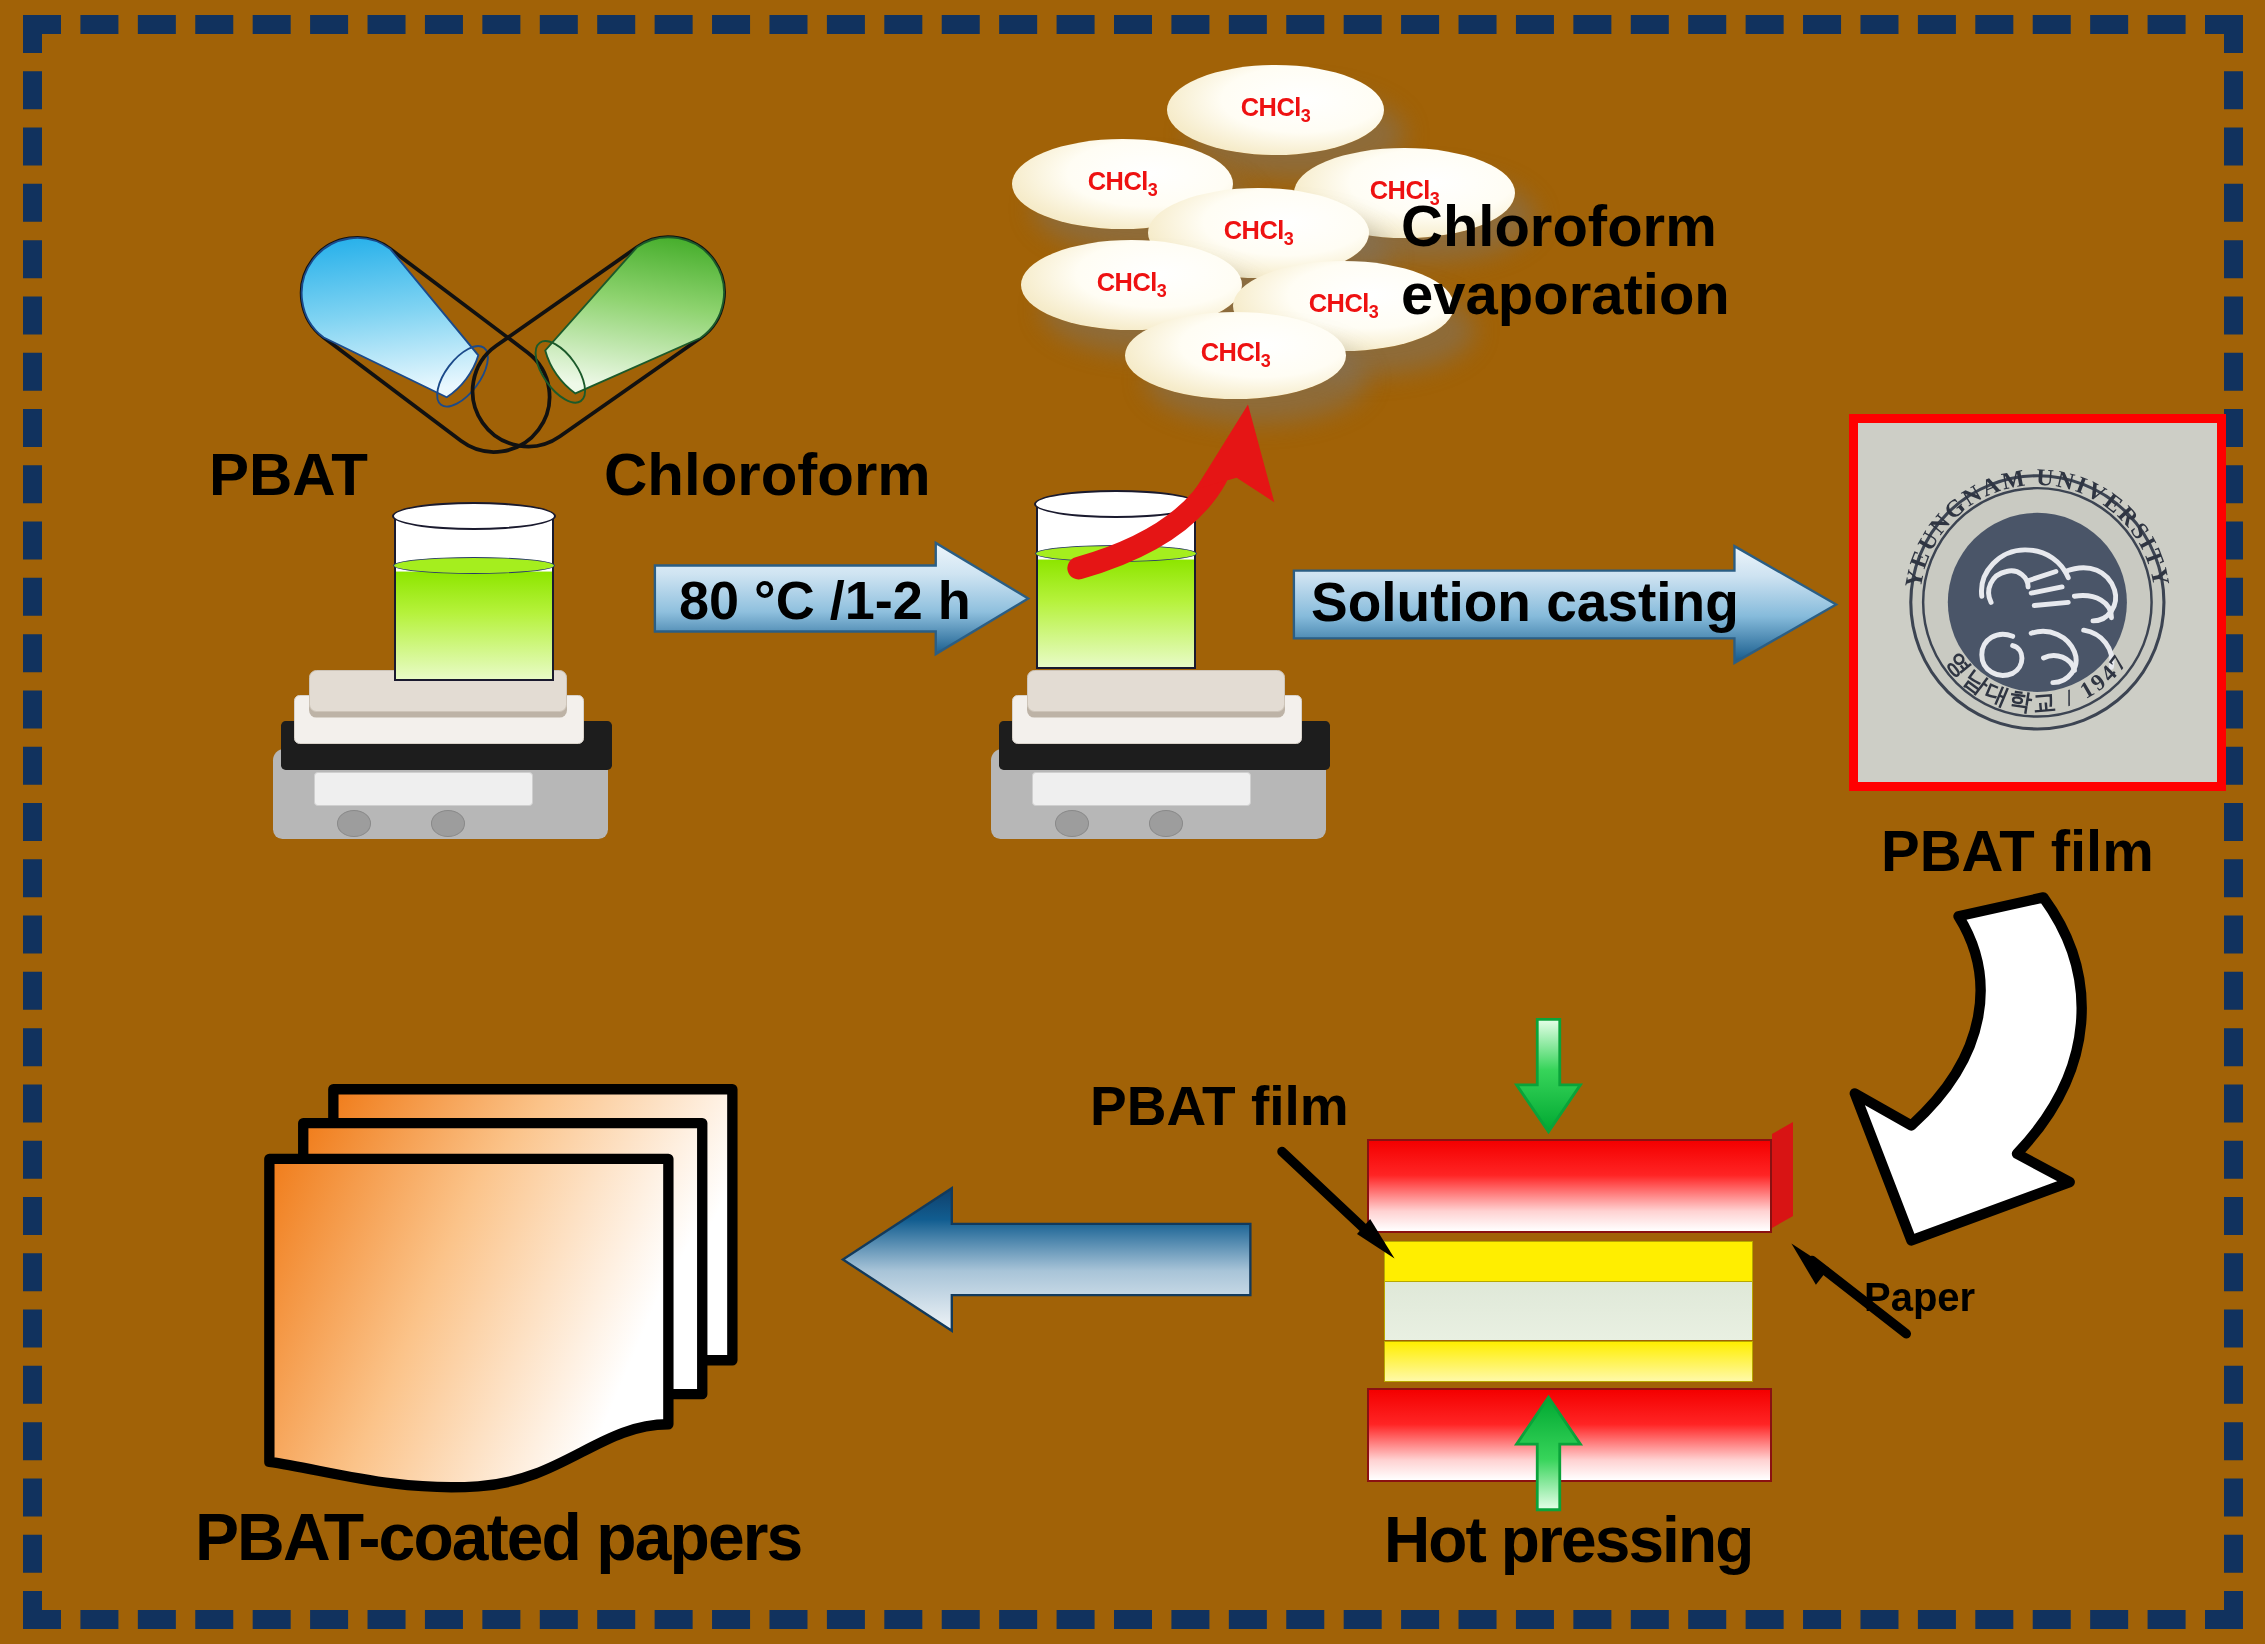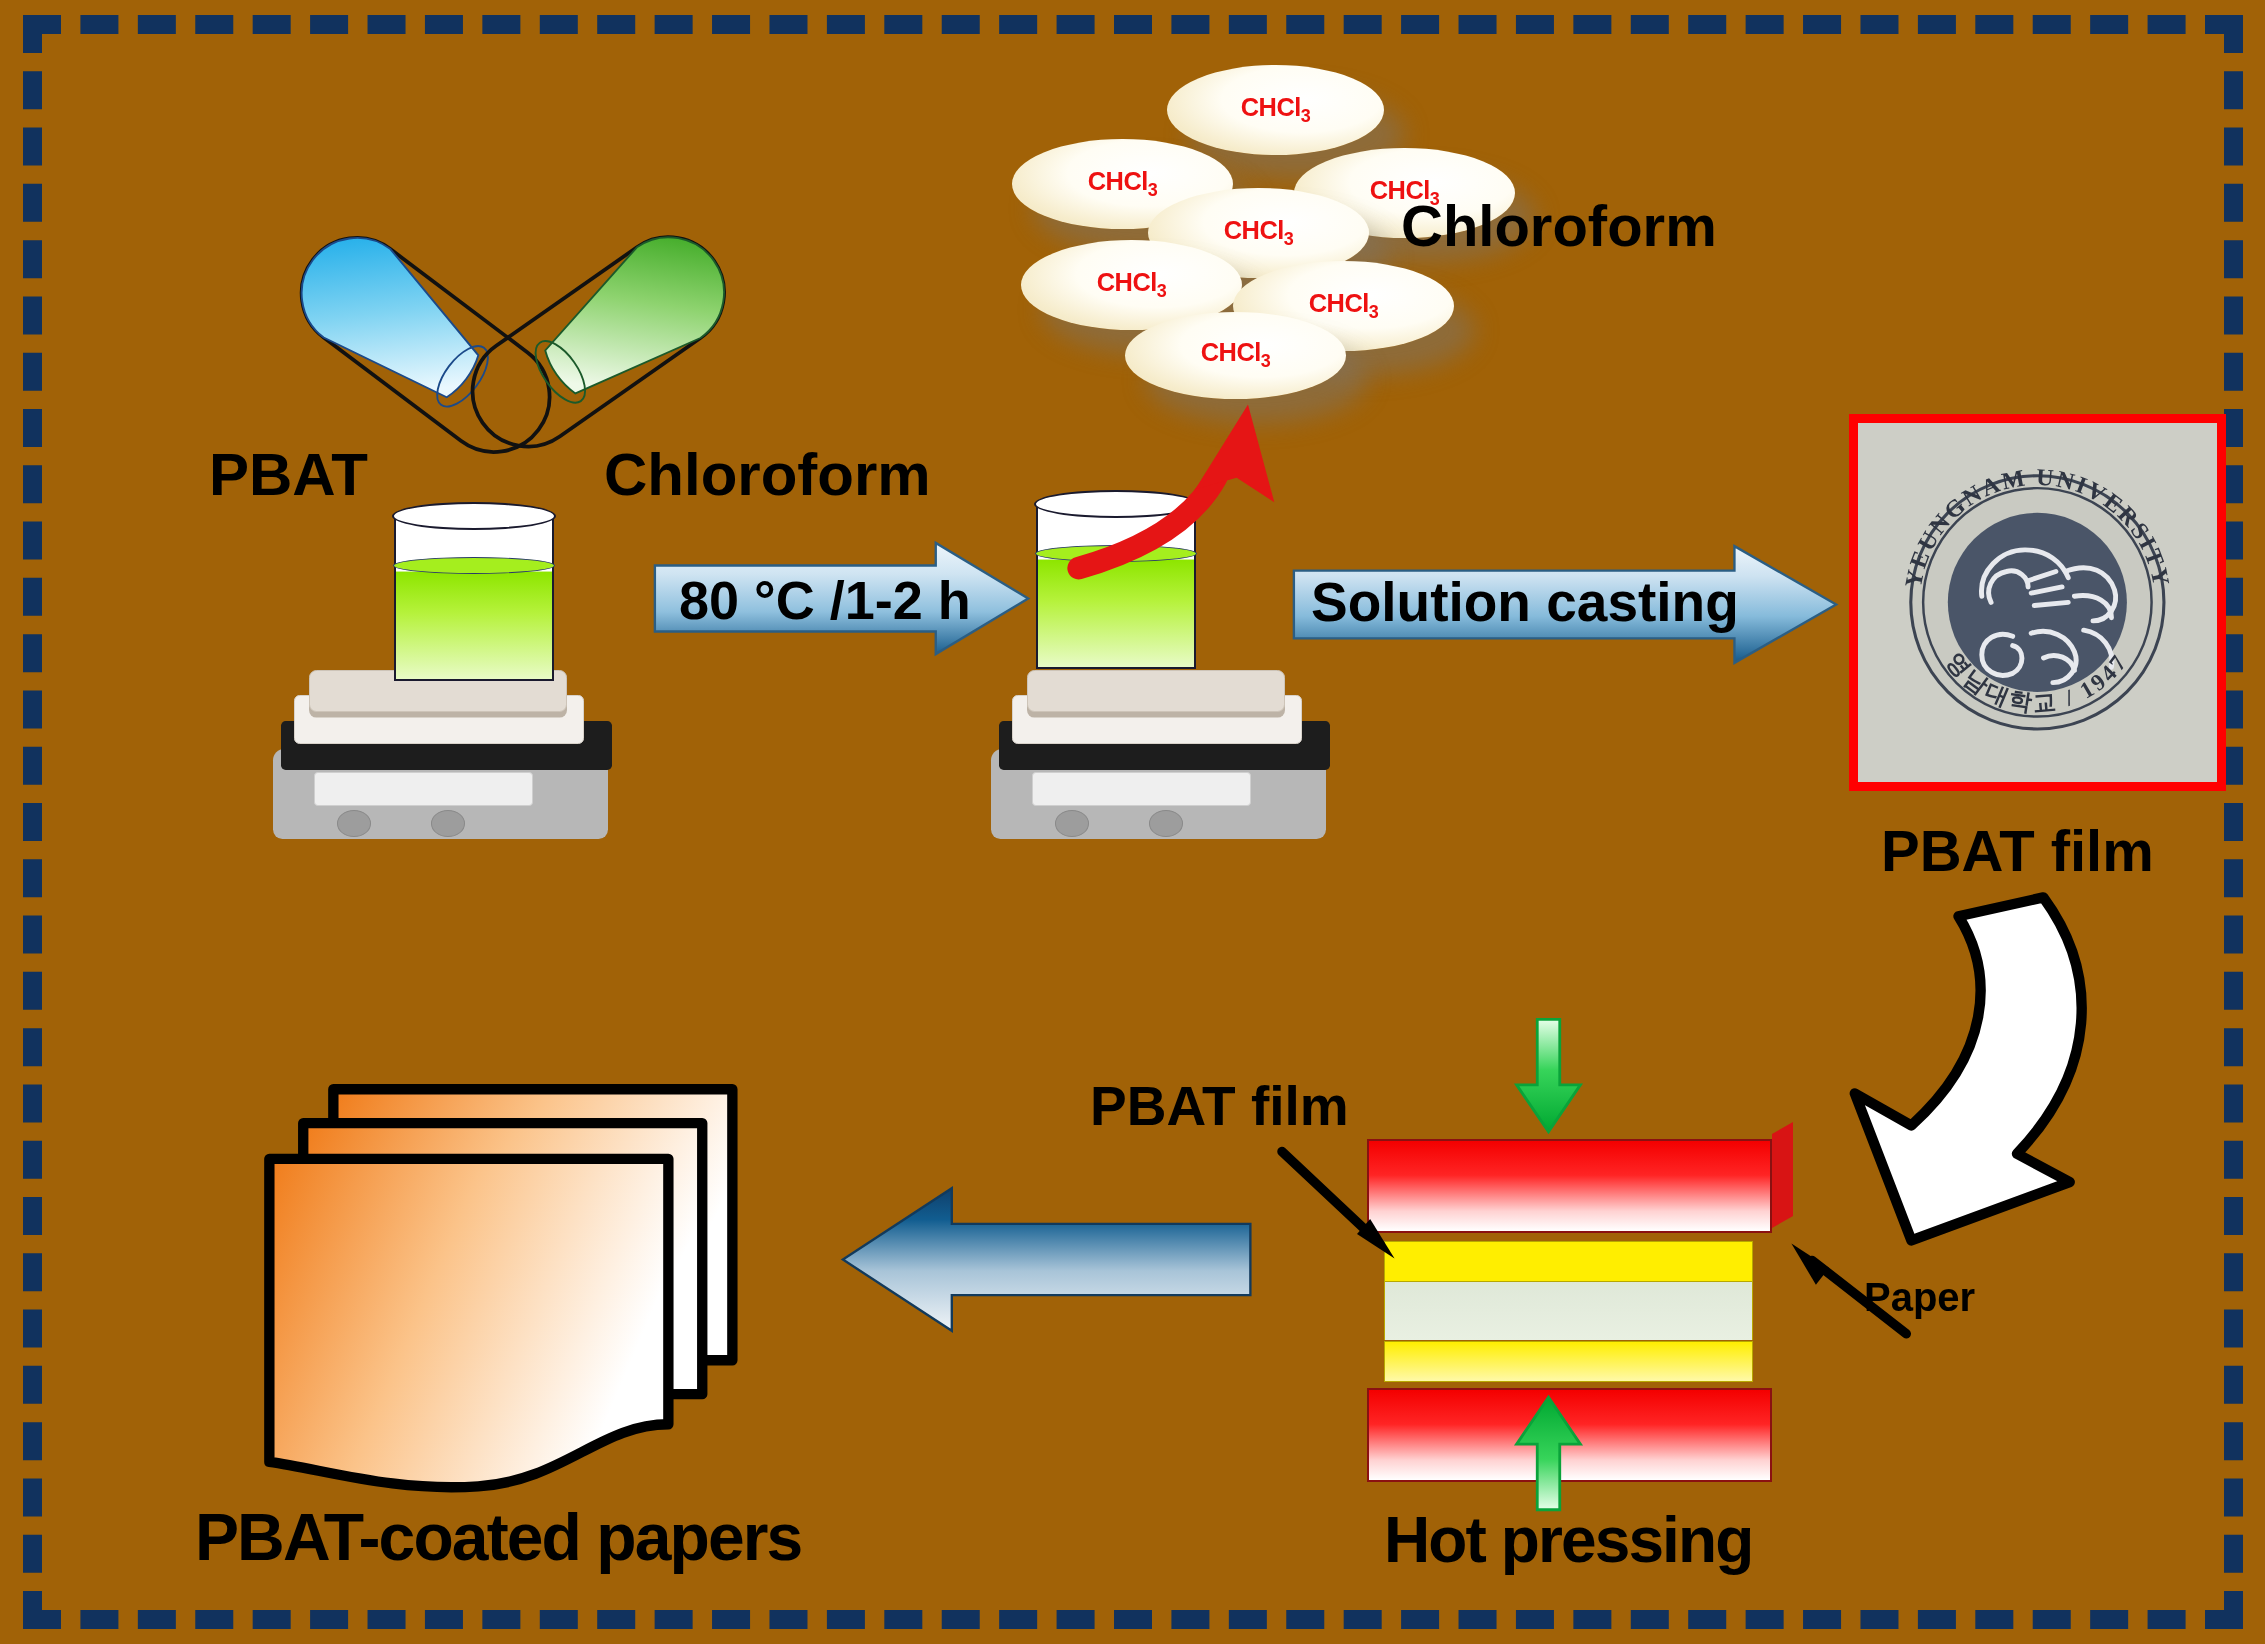--- a/index.html
+++ b/index.html
@@ -104,20 +104,21 @@
     <div class="drop" style="left:273px;top:205px;width:221px;height:90px;">
       <span><span>CHCl</span><sub>3</sub></span>
     </div>
     <div class="drop" style="left:165px;top:256px;width:221px;height:87px;">
       <span><span>CHCl</span><sub>3</sub></span>
     </div>
   </div>
 
   <div class="lbl" style="left:1401px;top:196px;font-size:58px;">
     <div>Chloroform</div>
+    <div style="margin-top:7.5px;">evaporation</div>
   </div>
 
   <div style="position:absolute;left:282px;top:282px;width:282px;height:122px;transform:rotate(37deg);transform-origin:50% 50%;">
     <svg width="282" height="122" viewBox="0 0 300 130">
       <defs>
         <linearGradient id="gblue" x1="0" y1="0" x2="1" y2="0.6">
           <stop offset="0%" stop-color="#0fa7e8"></stop>
             <stop offset="55%" stop-color="#7fd3f2"></stop>
             <stop offset="100%" stop-color="#eaf8fe"></stop>
         </linearGradient>

